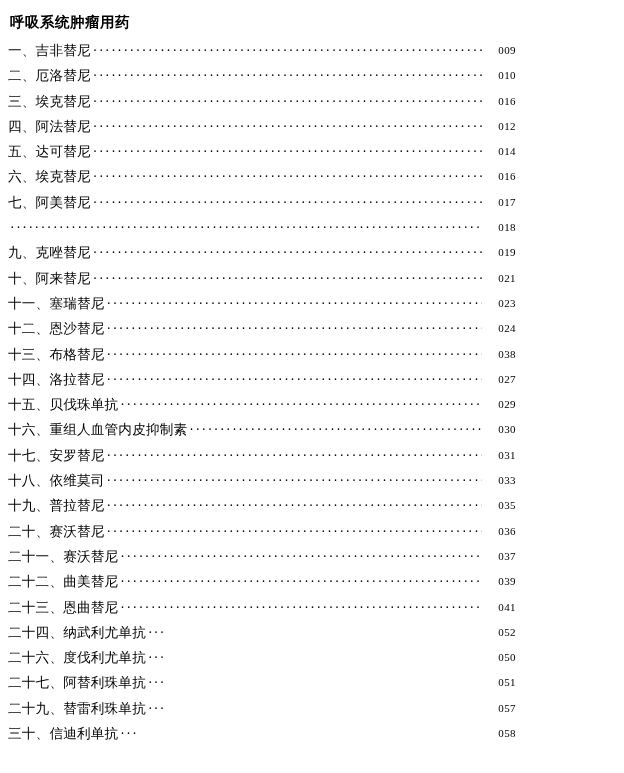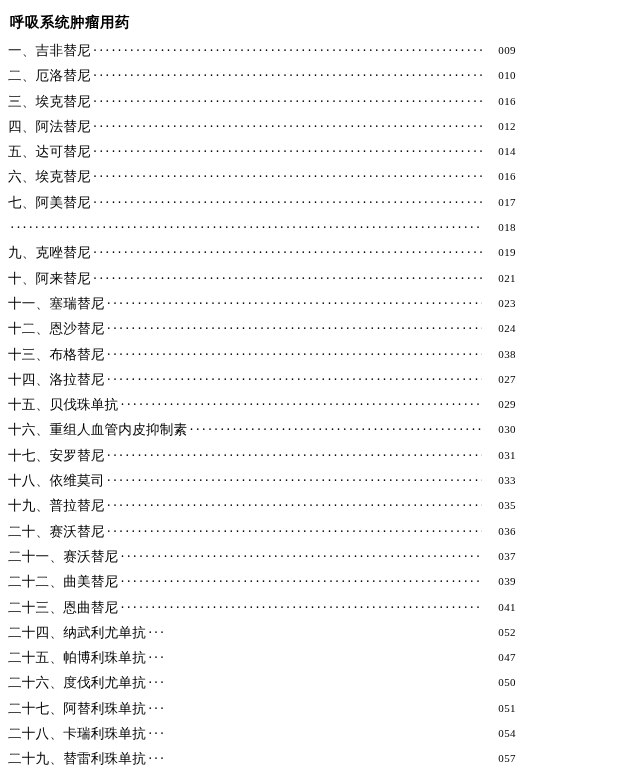--- a/index.html
+++ b/index.html
@@ -196,38 +196,28 @@
         <span class="toc-label">二十三、恩曲替尼</span>
         <span class="toc-leader"></span>
         <span class="toc-page">041</span>
       </li>
       <li class="toc-entry short">
         <span class="toc-label">二十四、纳武利尤单抗</span>
         <span class="toc-leader"></span>
         <span class="toc-page">052</span>
       </li>
       <li class="toc-entry short">
-        <span class="toc-label">二十五、帕博利珠单抗</span>
-        <span class="toc-leader"></span>
-        <span class="toc-page">047</span>
-      </li>
-      <li class="toc-entry short">
         <span class="toc-label">二十六、度伐利尤单抗</span>
         <span class="toc-leader"></span>
         <span class="toc-page">050</span>
       </li>
       <li class="toc-entry short">
         <span class="toc-label">二十七、阿替利珠单抗</span>
         <span class="toc-leader"></span>
         <span class="toc-page">051</span>
-      </li>
-      <li class="toc-entry short">
-        <span class="toc-label">二十八、卡瑞利珠单抗</span>
-        <span class="toc-leader"></span>
-        <span class="toc-page">054</span>
       </li>
       <li class="toc-entry short">
         <span class="toc-label">二十九、替雷利珠单抗</span>
         <span class="toc-leader"></span>
         <span class="toc-page">057</span>
       </li>
       <li class="toc-entry short">
         <span class="toc-label">三十、信迪利单抗</span>
         <span class="toc-leader"></span>
         <span class="toc-page">058</span>

